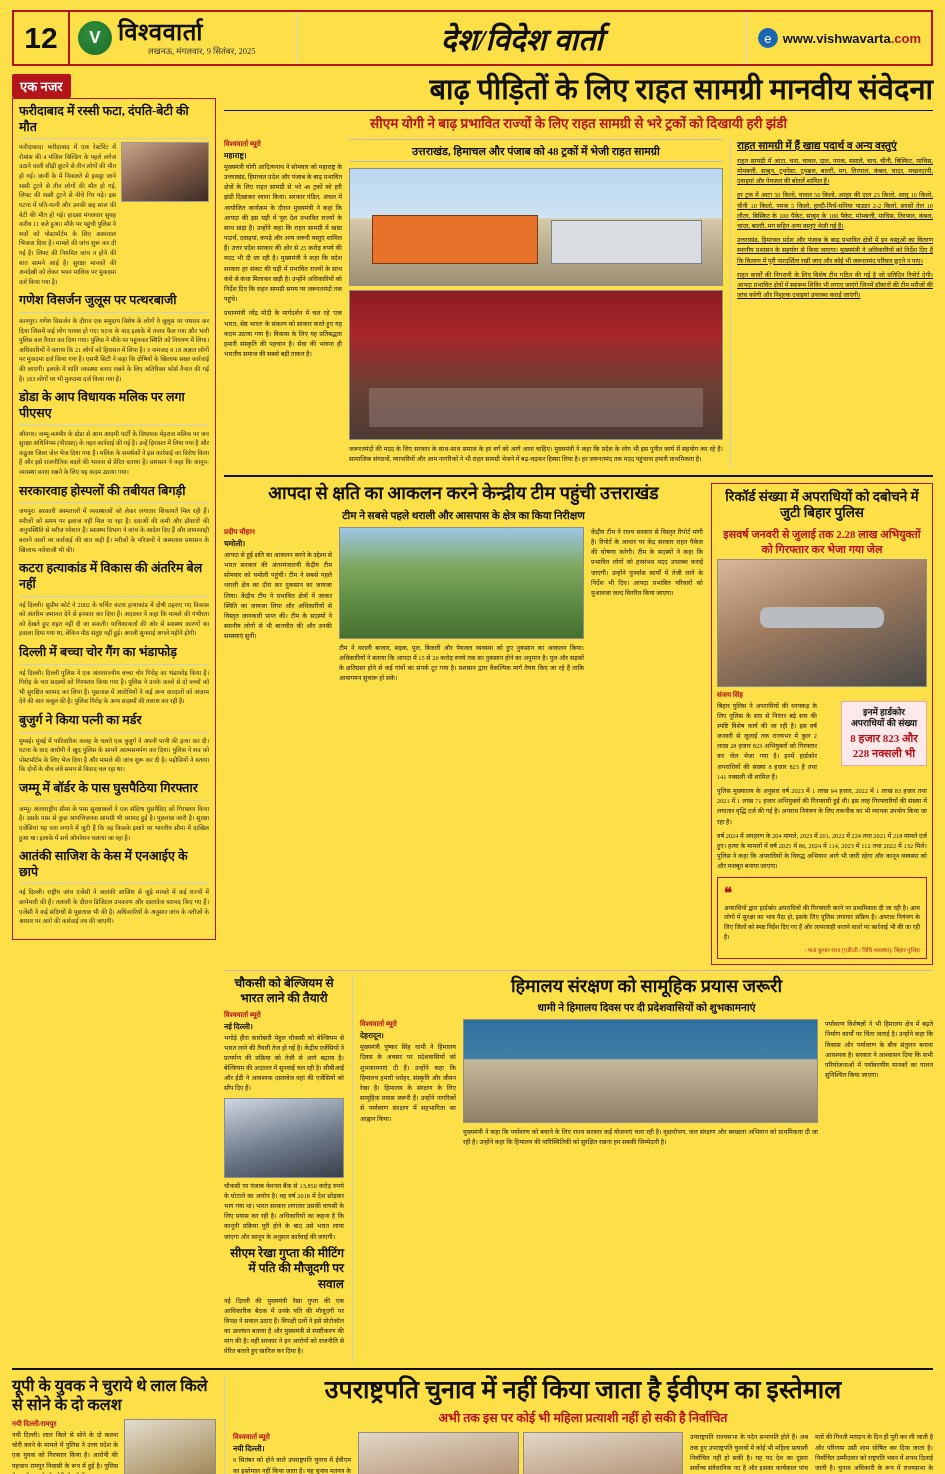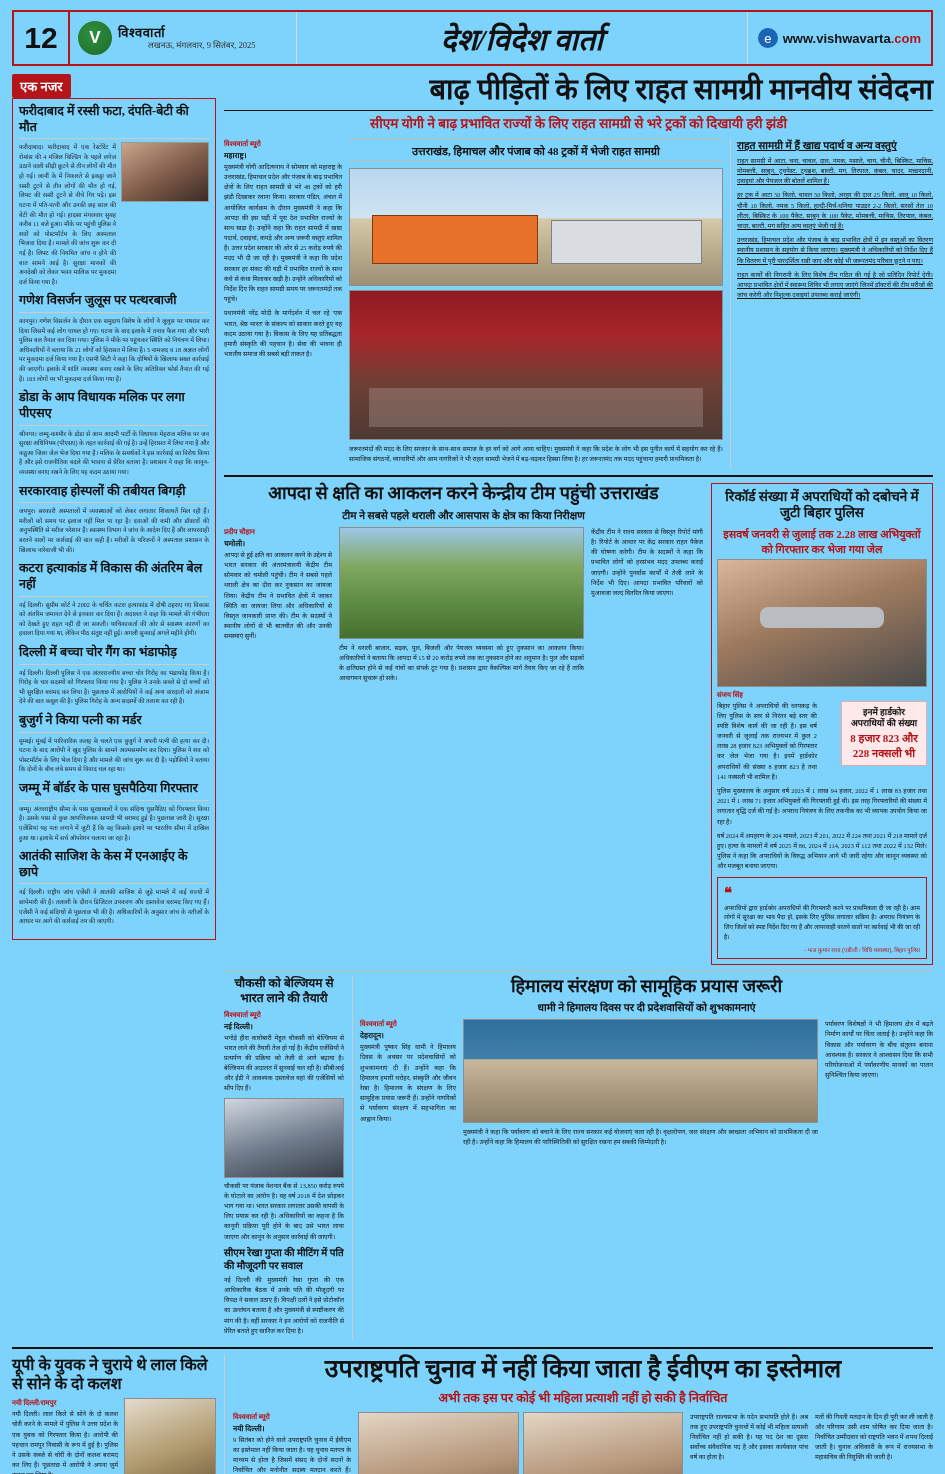--- a/index.html
+++ b/index.html
@@ -1,25 +1,25 @@
 <!DOCTYPE html>
 <html><head>
 <meta charset="utf-8">
 <style>
   html,body{margin:0;padding:0;background:#ffffff;}
   body{width:945px;height:1474px;font-family:"Liberation Serif",serif;color:#111;}
-  .page{position:relative;width:945px;height:1474px;background:#7dd3fc;box-sizing:border-box;padding:10px 12px 0 12px;}
+  .page{position:relative;width:945px;height:1474px;background:#fde047;box-sizing:border-box;padding:10px 12px 0 12px;}
 
   
   .masthead{display:flex;align-items:stretch;border:2px solid #b3151a;height:56px;box-sizing:border-box;}
   .pagenum{width:54px;display:flex;align-items:center;justify-content:center;border-right:2px solid #b3151a;font-family:"Liberation Sans",sans-serif;font-size:30px;font-weight:700;color:#111;}
   .logoblock{display:flex;align-items:center;gap:6px;padding:0 8px;border-right:1px solid #d8d8d8;min-width:210px;}
   .logo-mark{width:34px;height:34px;border-radius:50%;background:radial-gradient(circle at 40% 35%,#2f8f3d,#1d6b2a);display:flex;align-items:center;justify-content:center;color:#fff;font-size:17px;font-weight:700;font-family:"Liberation Sans",sans-serif;}
   .logo-text{line-height:1.05;}
-  .logo-title{font-size:13px;font-weight:700;letter-spacing:.5px;color:#111;}
+  .logo-title{font-size:24px;font-weight:700;letter-spacing:.5px;color:#111;}
   .logo-sub{font-size:8.5px;color:#333;margin-top:2px;margin-left:30px;}
   .center-title{flex:1;display:flex;align-items:center;justify-content:center;font-size:30px;font-weight:700;color:#111;font-style:italic;}
   .website{display:flex;align-items:center;gap:5px;padding:0 10px;border-left:1px solid #d8d8d8;}
   .e-badge{width:20px;height:20px;border-radius:50%;background:#1a66b5;color:#fff;font-size:13px;display:flex;align-items:center;justify-content:center;font-family:"Liberation Sans",sans-serif;}
   .website-url{font-family:"Liberation Sans",sans-serif;font-size:13px;font-weight:700;color:#111;}
   .website-url .dotcom{color:#b3151a;}
 
   
   .body-wrap{display:flex;gap:8px;margin-top:8px;}
   .col-left{width:204px;flex:0 0 204px;}
@@ -72,21 +72,21 @@
   .redbox{border:1px solid #b3151a;padding:5px;}
   .redbox-head{font-size:13.5px;font-weight:700;text-align:center;line-height:1.2;margin:0 0 4px 0;}
   .pinkbox{background:#fde9ea;border:1px solid #e8a9ac;padding:5px;text-align:center;}
   .pinkbox .t{font-size:9px;font-weight:700;line-height:1.3;}
   .pinkbox .n{font-size:11px;font-weight:700;color:#b3151a;}
   .quotebox{border:1px solid #b3151a;padding:6px 6px 4px 6px;margin-top:5px;position:relative;}
   .quotebox .qm{color:#b3151a;font-size:15px;font-weight:700;line-height:.6;}
   .quotebox p{font-size:6.1px;line-height:1.6;text-align:justify;margin:2px 0 0 0;}
   .quotebox .attrib{font-size:5.8px;color:#b3151a;text-align:right;margin-top:3px;}
 
-  .sidenote{font-size:10px;font-weight:700;color:#111;text-align:left;line-height:1.3;margin:3px 0;}
+  .sidenote{font-size:12px;font-weight:700;color:#111;text-align:right;line-height:1.3;margin:3px 0;}
 
   
   .bottom-head{font-size:25px;font-weight:700;text-align:center;line-height:1.15;margin:0;}
   .bottom-sub{font-size:12.5px;font-weight:700;color:#b3151a;text-align:center;margin:5px 0 6px 0;}
   .left-bottom-head{font-size:16px;font-weight:700;line-height:1.2;text-align:left;margin:0 0 5px 0;}
 </style>
 </head>
 <body>
 
 <div class="page">

